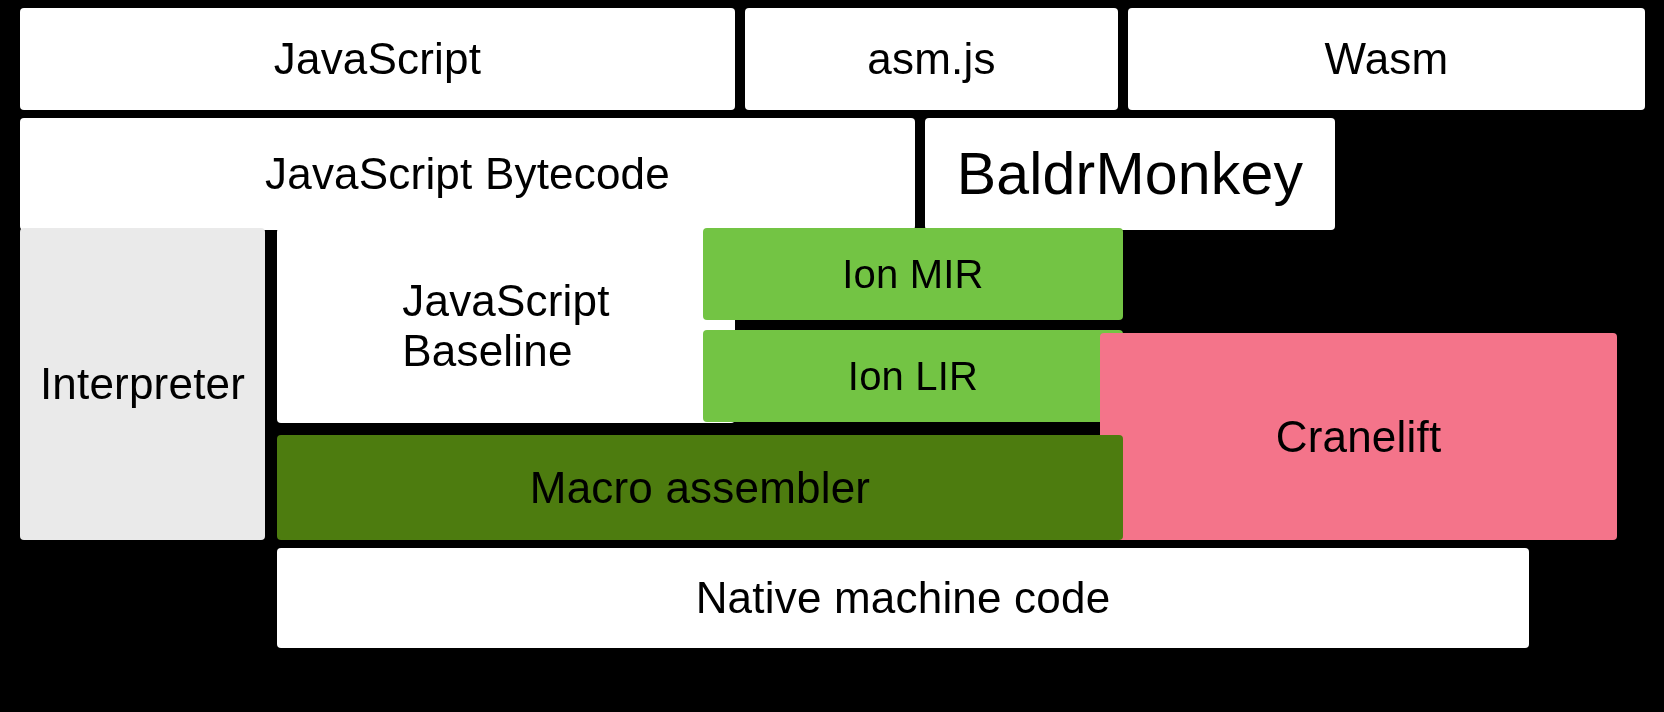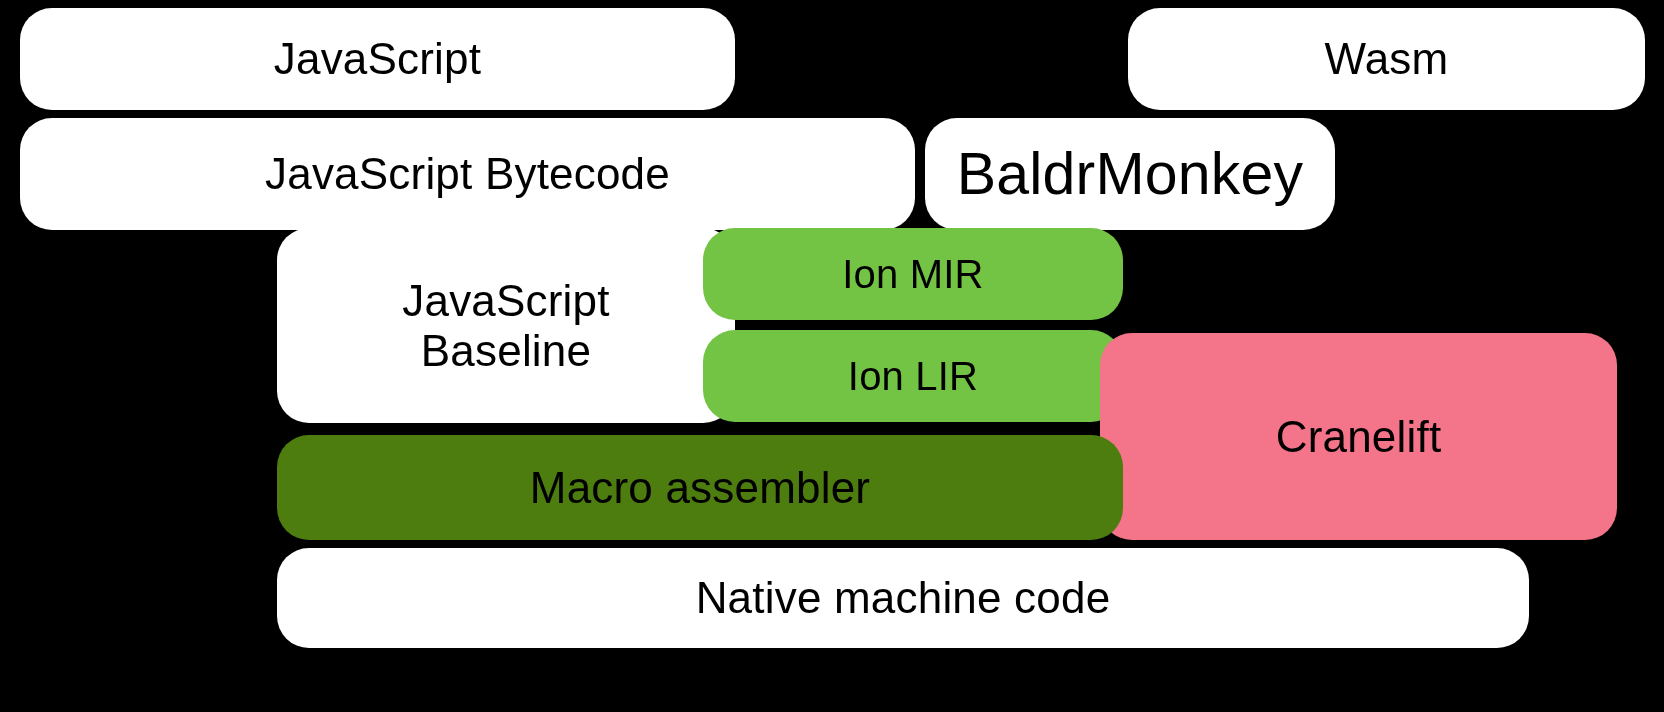--- a/index.html
+++ b/index.html
@@ -11,40 +11,42 @@
     position: relative;
     width: 1664px;
     height: 712px;
     background: #000000;
     overflow: hidden;
     font-family: "Liberation Sans", sans-serif;
   }
   .box {
     position: absolute;
     box-sizing: border-box;
-    border-radius: 32px;
+    border-radius: 4px;
     display: flex;
     align-items: center;
     justify-content: center;
-    text-align: center;
+    text-align: left;
     color: #000000;
     line-height: 1.12;
     letter-spacing: 0.2px;
     white-space: pre-line;
     user-select: none;
   }
 </style>
 </head>
 <body>
 
 <div id="canvas" style="background: rgb(0, 0, 0);">
     <div class="box" style="left: 20px; top: 8px; width: 715px; height: 102px; background: rgb(255, 255, 255); font-size: 44px; color: rgb(0, 0, 0);">JavaScript</div>
+    <div class="box" style="left: 745px; top: 8px; width: 373px; height: 102px; background: rgb(255, 255, 255); font-size: 44px; color: rgb(0, 0, 0);">asm.js</div>
     <div class="box" style="left: 1128px; top: 8px; width: 517px; height: 102px; background: rgb(255, 255, 255); font-size: 44px; color: rgb(0, 0, 0);">Wasm</div>
     <div class="box" style="left: 20px; top: 118px; width: 895px; height: 112px; background: rgb(255, 255, 255); font-size: 44px; color: rgb(0, 0, 0);">JavaScript Bytecode</div>
     <div class="box" style="left: 925px; top: 118px; width: 410px; height: 112px; background: rgb(255, 255, 255); font-size: 59px; color: rgb(0, 0, 0);">BaldrMonkey</div>
+    <div class="box" style="left: 20px; top: 228px; width: 245px; height: 312px; background: rgb(234, 234, 234); font-size: 44px; color: rgb(0, 0, 0);">Interpreter</div>
     <div class="box" style="left: 277px; top: 228px; width: 458px; height: 195px; background: rgb(255, 255, 255); font-size: 44px; color: rgb(0, 0, 0);">JavaScript
 Baseline</div>
     <div class="box" style="left: 703px; top: 228px; width: 420px; height: 92px; background: rgb(115, 196, 68); font-size: 40px; color: #000000;">Ion MIR</div>
     <div class="box" style="left: 703px; top: 330px; width: 420px; height: 92px; background: rgb(115, 196, 68); font-size: 40px; color: rgb(0, 0, 0);">Ion LIR</div>
     <div class="box" style="left: 1100px; top: 333px; width: 517px; height: 207px; background: rgb(244, 116, 138); font-size: 44px; color: rgb(0, 0, 0);">Cranelift</div>
     <div class="box" style="left: 277px; top: 435px; width: 846px; height: 105px; background: #4d7c0f; font-size: 44px; color: rgb(0, 0, 0);">Macro assembler</div>
     <div class="box" style="left: 277px; top: 548px; width: 1252px; height: 100px; background: rgb(255, 255, 255); font-size: 44px; color: rgb(0, 0, 0);">Native machine code</div>
   </div>
 
 </body></html>

